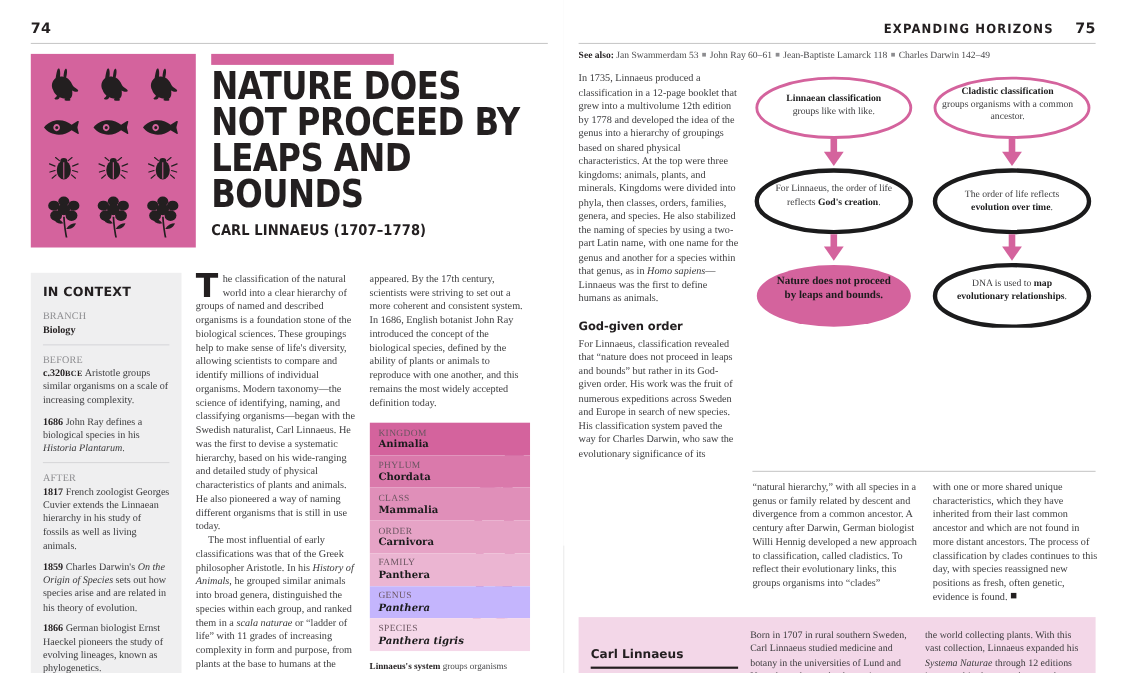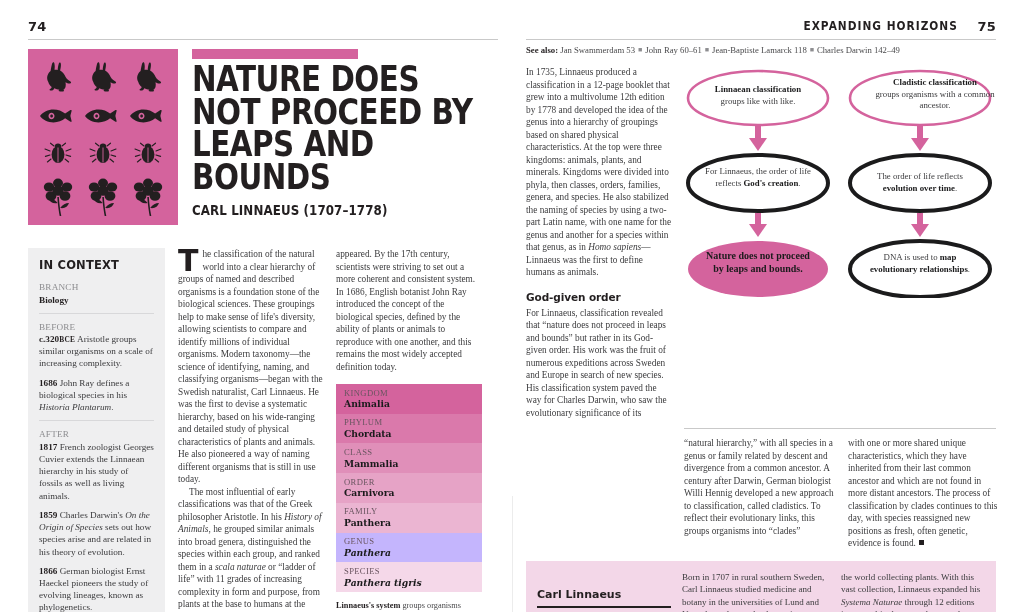--- a/index.html
+++ b/index.html
@@ -404,21 +404,21 @@
           </g>
 
           <ellipse cx="74" cy="203" rx="70" ry="28" fill="#d4639d"></ellipse>
           <ellipse cx="236" cy="203" rx="70" ry="28" fill="none" stroke="#1b1b1c" stroke-width="4"></ellipse>
         </svg>
 
         <div class="dg-text" style="left:10px;top:18px;width:128px;">
           <b>Linnaean classification</b><br>
           <span>groups like with like.</span>
         </div>
-        <div class="dg-text" style="left:187px;top:11px;width:128px;">
+        <div class="dg-text" style="left:168px;top:11px;width:128px;">
           <b>Cladistic classification</b><br>
           <span>groups organisms with a common ancestor.</span>
         </div>
         <div class="dg-text" style="left:16px;top:100px;width:116px;">
           <span>For Linnaeus, the order of life reflects </span><b>God's creation</b><span>.</span>
         </div>
         <div class="dg-text" style="left:178px;top:105px;width:116px;">
           <span>The order of life reflects </span><b>evolution over time</b><span>.</span>
         </div>
         <div class="dg-text" style="left:16px;top:184px;width:116px;font-size:10px;line-height:1.25;">

